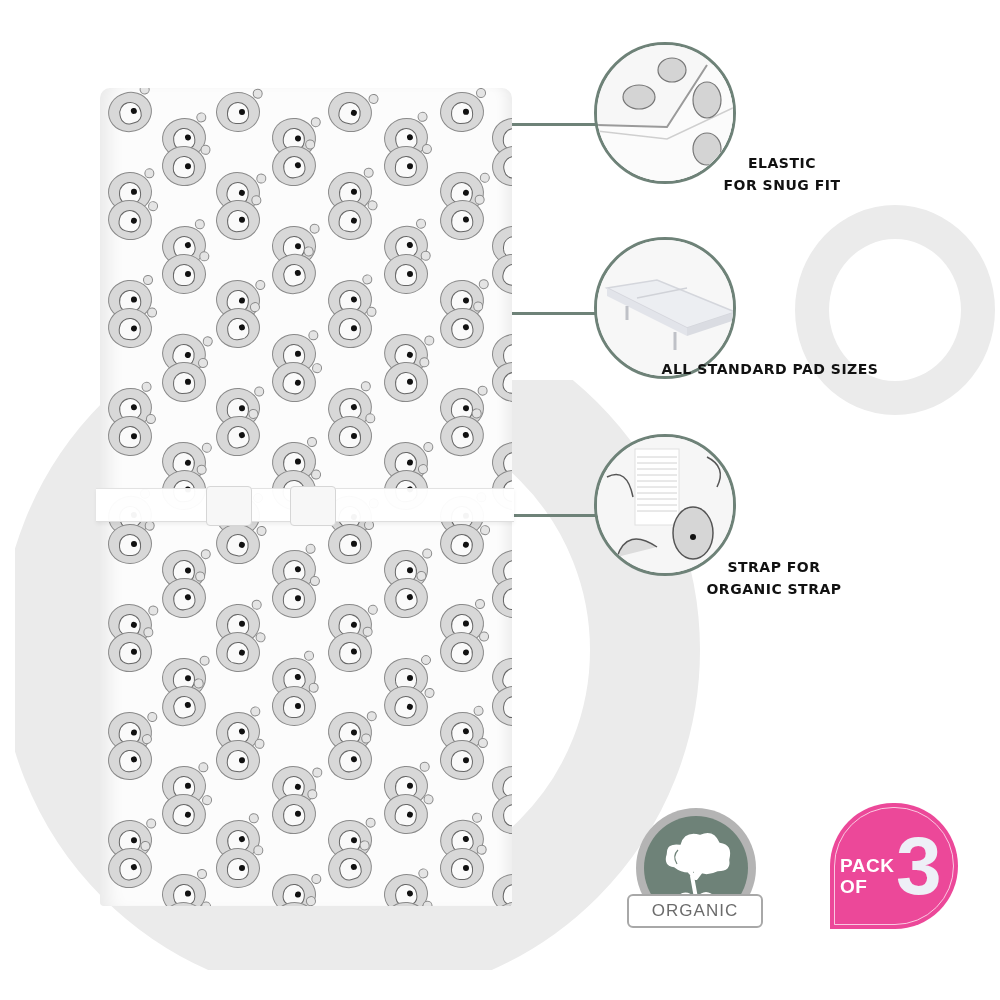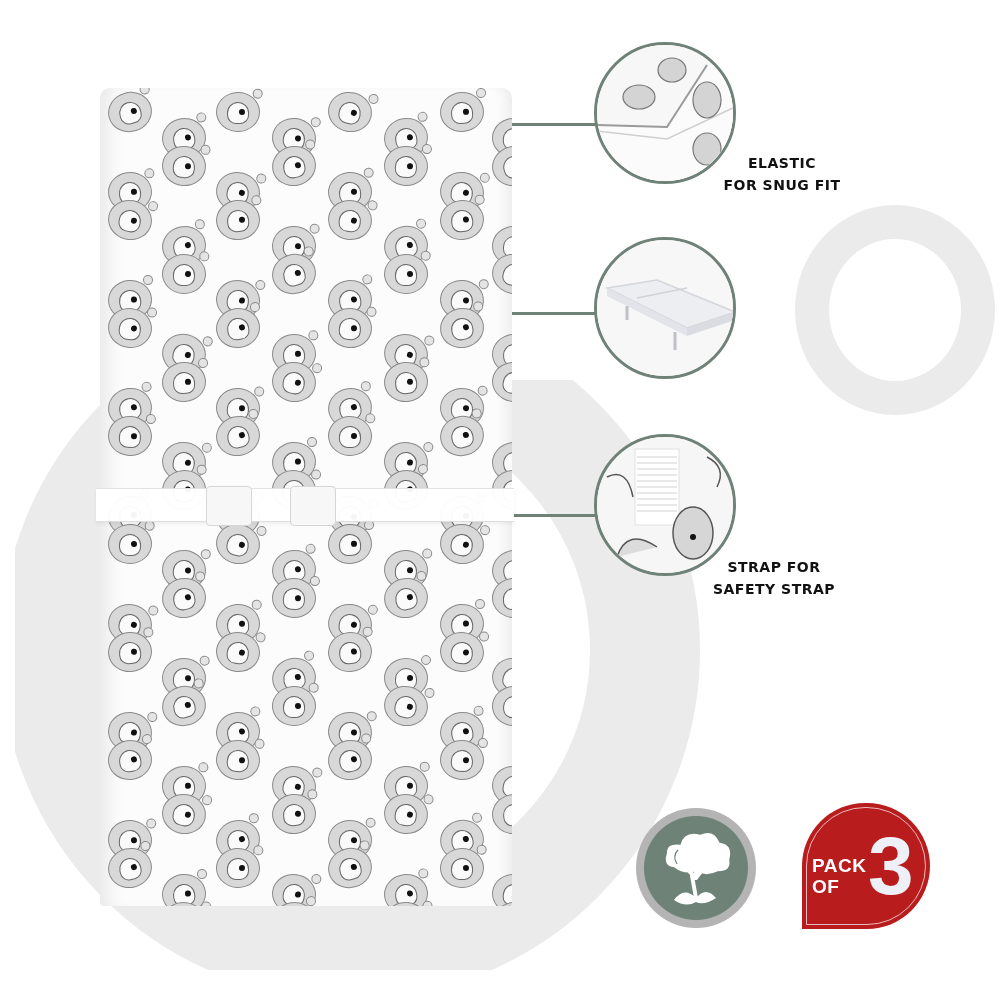--- a/index.html
+++ b/index.html
@@ -77,22 +77,22 @@
     background: #6e8278;
   }
   .organic-label-box {
     position: absolute; left: 2px; top: 86px; width: 136px; height: 34px;
     background: #fff; border: 2px solid #a8a8a8; border-radius: 6px;
     display: flex; align-items: center; justify-content: center;
     font-family: "Liberation Sans", sans-serif; font-size: 17px; color: #6b6b6b; letter-spacing: 1px;
   }
 
   .pack-badge {
-    position: absolute; left: 802px; top: 803px; width: 128px; height: 126px;
-    background: #b91c1c; border-radius: 64px 64px 64px 0; text-decoration: underline;
+    position: absolute; left: 830px; top: 803px; width: 128px; height: 126px;
+    background: #ec4899; border-radius: 64px 64px 64px 0; text-decoration: underline;
   }
   .pack-badge-inner {
     position: absolute; inset: 4px; border: 1.5px solid rgba(255,255,255,0.7);
     border-radius: 60px 60px 60px 0;
   }
   .pack-text {
     position: absolute; left: 10px; top: 52px; color: #fff; font-family: "Liberation Sans", sans-serif;
     font-weight: bold; font-size: 19px; line-height: 21px; letter-spacing: 0.5px;
   }
   .pack-num {
@@ -476,20 +476,21 @@
     <rect width="142" height="142" fill="#f7f7f7"></rect>
     <path d="M10 48 L60 40 L138 72 L90 88 Z" fill="#eceef2" stroke="#d4d6dc" stroke-width="1.5"></path>
     <path d="M10 48 L10 56 L90 96 L90 88 Z" fill="#e2e4ea"></path>
     <path d="M90 88 L138 72 L138 80 L90 96 Z" fill="#dadce2"></path>
     <path d="M40 58 L90 48" stroke="#d0d2d8" stroke-width="1.5"></path>
     <line x1="30" y1="66" x2="30" y2="80" stroke="#bfc1c7" stroke-width="3"></line>
     <line x1="78" y1="92" x2="78" y2="110" stroke="#bfc1c7" stroke-width="3"></line>
   </svg>
 </div>
 <div class="feature-label" style="left:650px; top:358px; width:240px;">
+  <div>ALL STANDARD PAD SIZES</div>
 </div>
 
 <div class="detail-circle" style="left:594px; top:434px;">
   <svg class="inner" viewBox="0 0 142 142" width="142" height="142">
     <rect width="142" height="142" fill="#f6f6f6"></rect>
     <rect x="38" y="12" width="44" height="76" fill="#ffffff" stroke="#e0e0e0"></rect>
     <g stroke="#d2d2d2" stroke-width="1">
       <line x1="40" y1="20" x2="80" y2="20"></line>
         <line x1="40" y1="26" x2="80" y2="26"></line>
       <line x1="40" y1="32" x2="80" y2="32"></line>
@@ -503,34 +504,35 @@
     </g>
     <path d="M10 40 Q30 30 36 60" stroke="#555" stroke-width="1.5" fill="none"></path>
     <ellipse cx="96" cy="96" rx="20" ry="26" fill="#d6d6d6" stroke="#555" stroke-width="1.5"></ellipse>
     <circle cx="96" cy="100" r="3" fill="#111"></circle>
     <path d="M20 120 Q30 90 60 110" stroke="#555" stroke-width="1.5" fill="#dcdcdc"></path>
     <path d="M110 20 Q130 30 120 50" stroke="#555" stroke-width="1.5" fill="none"></path>
   </svg>
 </div>
 <div class="feature-label" style="left:694px; top:556px; width:160px;">
   <div>STRAP FOR</div>
-  <div>SAFETY STRAP</div>
+  <div>ORGANIC STRAP</div>
 </div>
 
 <div class="organic-badge">
   <div class="organic-ring">
     <div class="organic-disc">
       <svg viewBox="0 0 104 104" width="104" height="104">
         <path d="M30 52 Q18 50 22 38 Q22 26 36 28 Q40 14 56 18 Q70 12 76 26 Q90 28 86 44 Q88 56 74 56 Q62 62 52 56 Q40 60 30 52 Z" fill="#ffffff" stroke="#6e8278" stroke-width="1.5"></path>
         <path d="M33 48 Q28 40 34 34" stroke="#6e8278" stroke-width="1.2" fill="none"></path>
         <path d="M48 60 L52 82 M52 62 L46 56 M52 62 L58 54 M52 62 L52 54" stroke="#ffffff" stroke-width="4" fill="none" stroke-linecap="round"></path>
         <path d="M30 84 Q40 70 52 82 Q62 70 72 82 Q60 90 52 86 Q42 92 30 84 Z" fill="#ffffff"></path>
       </svg>
     </div>
   </div>
+  <div class="organic-label-box">ORGANIC</div>
 </div>
 
 <div class="pack-badge">
   <div class="pack-badge-inner"></div>
   <div class="pack-text">
     <div>PACK</div>
     <div>OF</div>
   </div>
   <div class="pack-num">3</div>
 </div>

